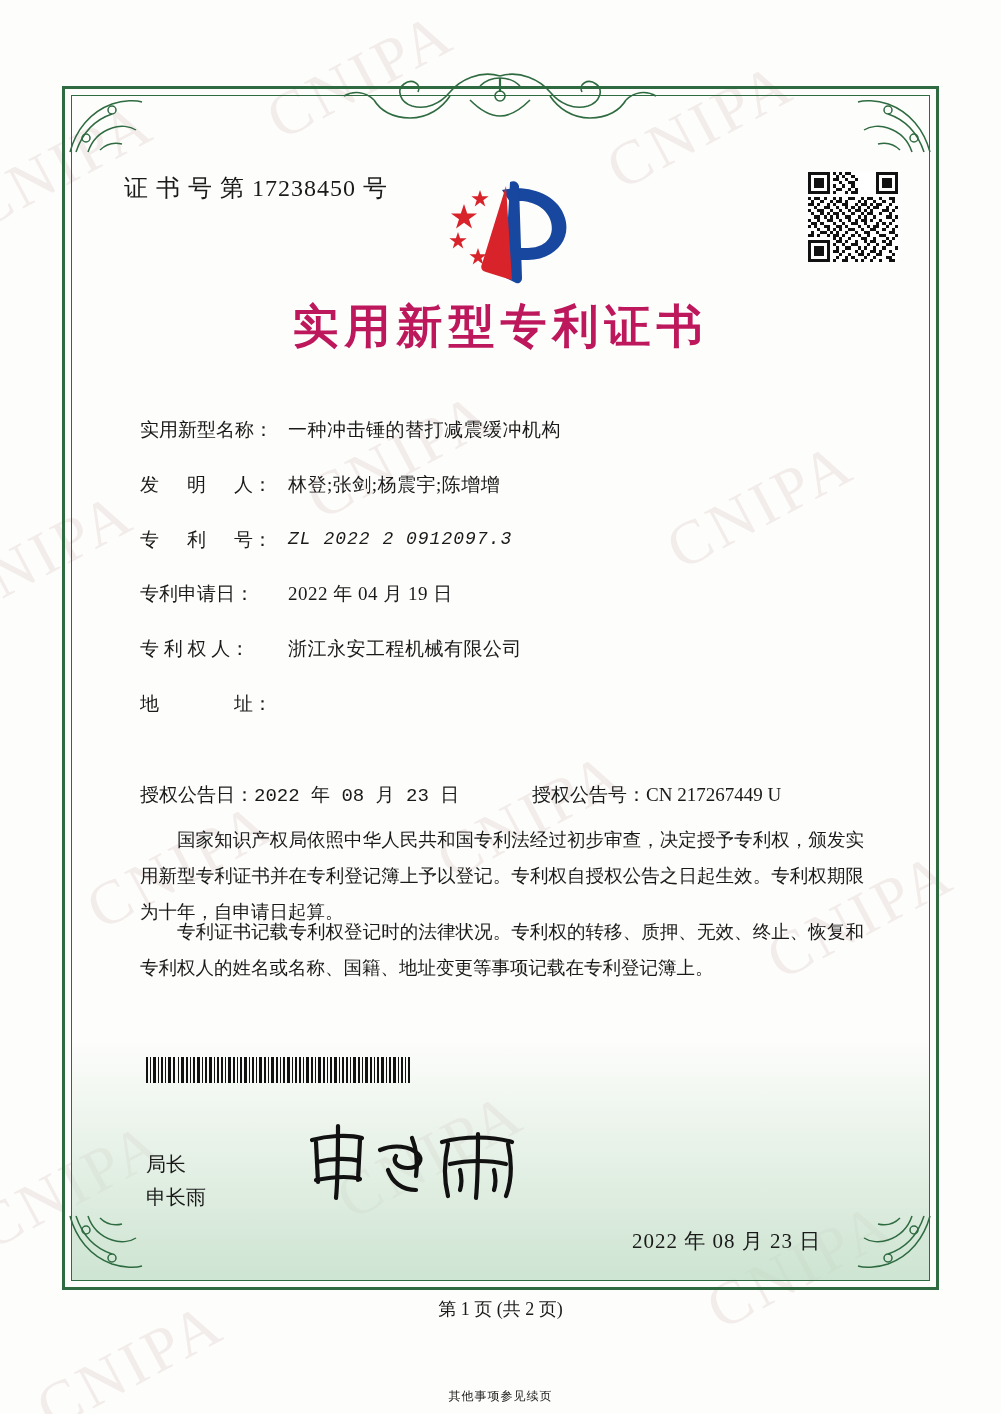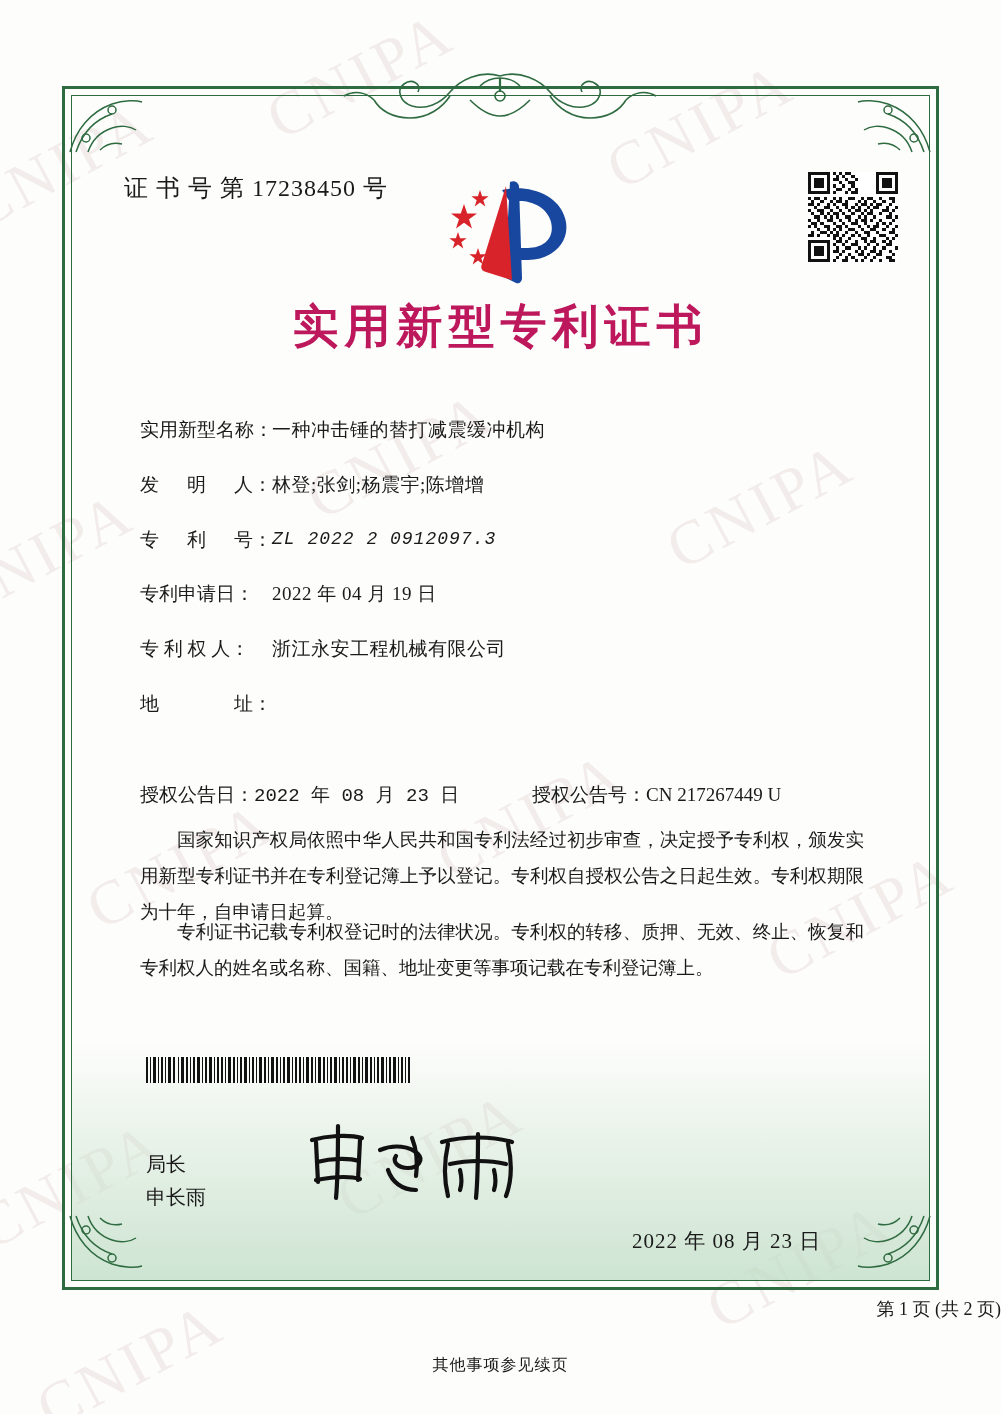--- a/index.html
+++ b/index.html
@@ -120,20 +120,21 @@
     left: 140px; top: 418px;
     width: 760px;
     font-size: 19px;
     line-height: 1.25;
   }
   .field-row {
     display: flex;
     align-items: center;
     margin-bottom: 31px;
     white-space: nowrap;
+    gap: 16px;
   }
   .f-label {
     width: 132px;
     display: inline-block;
     letter-spacing: 0px;
   }
   .f-label.spread {
     display: inline-flex;
     justify-content: space-between;
     width: 132px;
@@ -195,28 +196,28 @@
     left: 632px; top: 1227px;
     font-size: 21px;
     letter-spacing: 1px;
     white-space: nowrap;
   }
 
   
   .page-num {
     position: absolute;
     left: 0; right: 0; top: 1297px;
-    text-align: right;
+    text-align: center;
     font-size: 18px;
   }
   .footer-note {
     position: absolute;
-    left: 0; right: 0; top: 1355px;
+    left: 0; right: 0; top: 1388px;
     text-align: center;
-    font-size: 16px;
+    font-size: 12px;
     letter-spacing: 1px;
   }
 </style>
 </head>
 <body>
 
 <div class="page">
 
   <div class="wm-layer">
     <div class="wm" style="left:-40px;  top:130px;">CNIPA</div>

